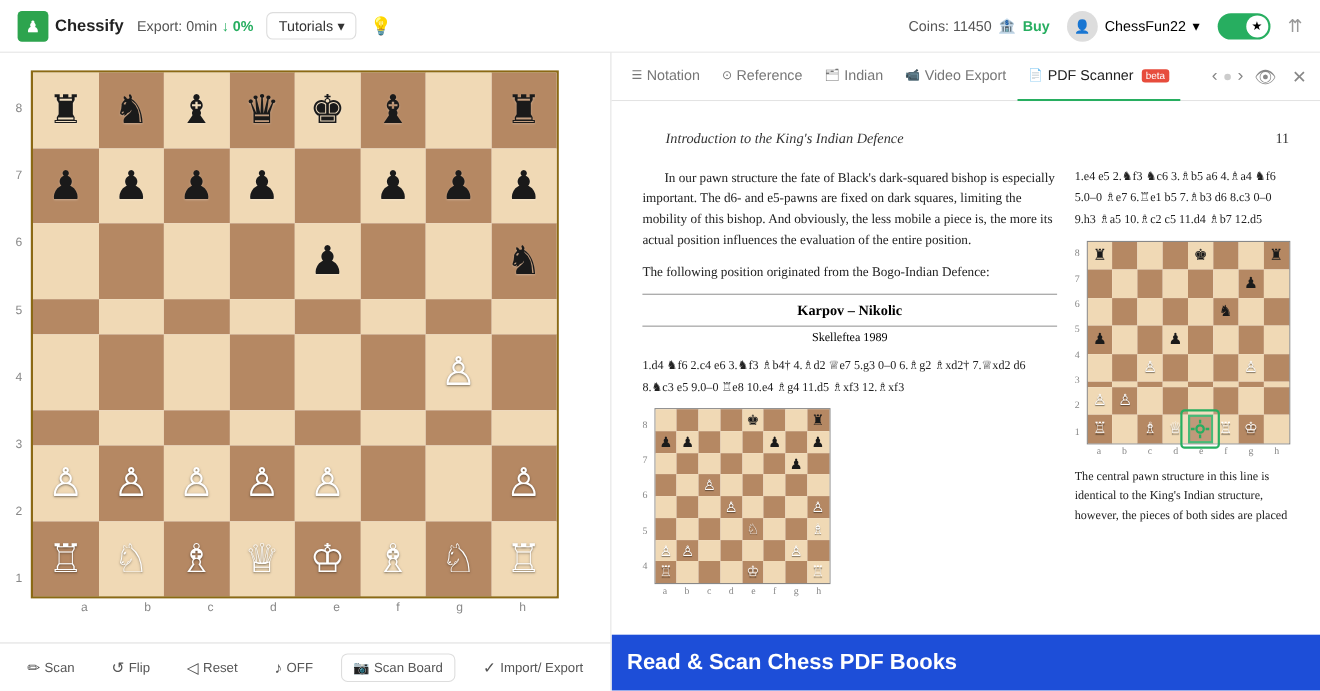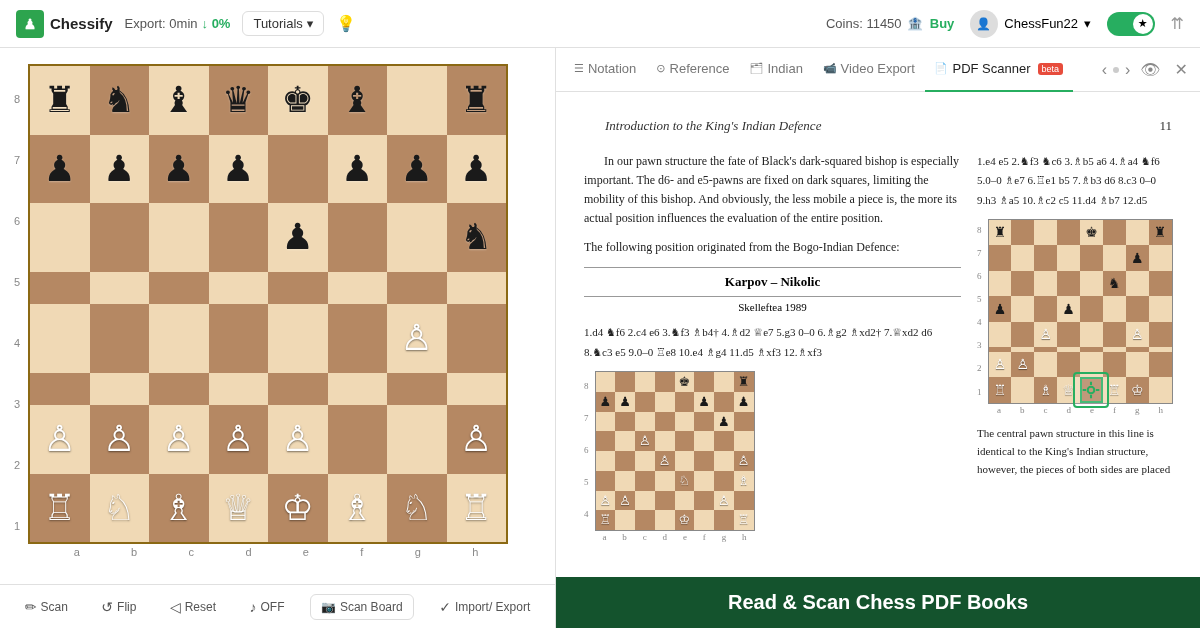--- a/index.html
+++ b/index.html
@@ -103,21 +103,21 @@
 
     .pdf-game-title {
       text-align: center; border-top: 1px solid #999; border-bottom: 1px solid #999;
       font-weight: bold; padding: 4px 0; margin: 10px 0 2px; font-size: 13px;
     }
     .pdf-game-subtitle { text-align: center; font-size: 11px; margin-bottom: 8px; }
 
     
     .scan-overlay {
       position: absolute; bottom: 0; left: 0; right: 0;
-      background: #14532d; color: #fff; text-align: center;
+      background: #1d4ed8; color: #fff; text-align: left;
       padding: 14px; font-size: 20px; font-weight: 700; cursor: pointer;
       z-index: 10;
     }
   </style>
 </head>
 <body>
 
 <div class="header">
   <div class="header-left">
     <div class="logo">

